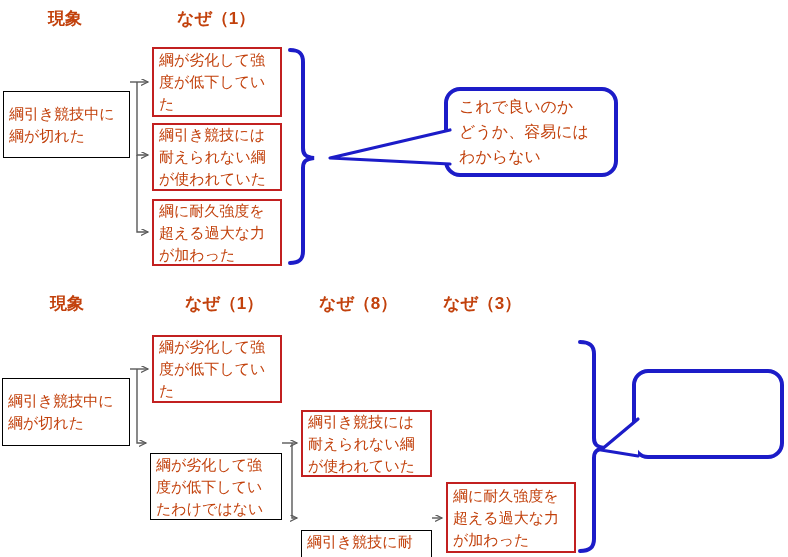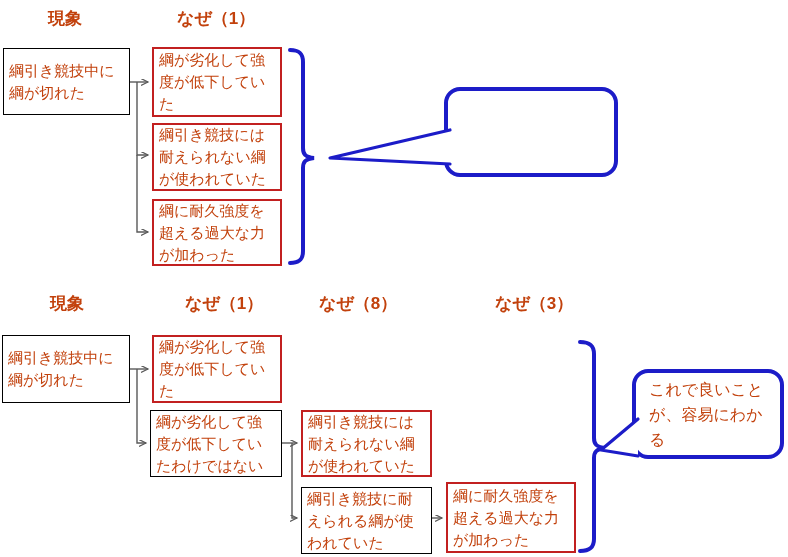--- a/index.html
+++ b/index.html
@@ -20,21 +20,21 @@
   .box{
     position:absolute;
     background:#fff;
     box-sizing:border-box;
     display:flex;align-items:center;
     font-size:15px;line-height:22px;
     padding:1px 2px 1px 5px;
   }
   .box span{white-space:pre-line;display:block;}
   .box.red{border:2px solid var(--red,#c22020);}
-  .box.blackbox{border:1px solid var(--black,#000);}
+  .box.blackbox{border:1px solid var(--black,#000);margin-top:43px;}
   .callout-text{
     position:absolute;
     font-size:16px;line-height:25px;
     white-space:pre-line;
   }
   .conn{stroke:var(--connector,#555);stroke-width:1.4;fill:none;}
   .conn-head{stroke:var(--connector,#555);fill:none;stroke-width:1.2;}
   .brace{stroke:var(--blue,#1c1cc8);stroke-width:4;fill:none;stroke-linecap:round;}
   .bubble{stroke:var(--blue,#1c1cc8);stroke-width:4;fill:#fff;}
   .tail{stroke:var(--blue,#1c1cc8);stroke-width:3.2;fill:#fff;stroke-linejoin:round;stroke-linecap:round;}
@@ -89,25 +89,28 @@
     <span>綱引き競技には
 耐えられない綱
 が使われていた</span>
   </div>
   <div class="box red" style="left:152px;top:199px;width:130px;height:67px;">
     <span>綱に耐久強度を
 超える過大な力
 が加わった</span>
   </div>
 
+  <div class="callout-text" style="left:459px;top:94px;width:152px;">これで良いのか
+どうか、容易には
+わからない</div>
 
   <div class="hdr" style="left:50px;top:294px;">現象</div>
   <div class="hdr" style="left:185px;top:294px;">なぜ（1）</div>
   <div class="hdr" style="left:319px;top:294px;">なぜ（8）</div>
-  <div class="hdr" style="left:495px;top:294px;">なぜ（3）</div>
+  <div class="hdr" style="left:443px;top:294px;">なぜ（3）</div>
 
   <div class="box blackbox" style="left:2px;top:335px;width:128px;height:68px;">
     <span>綱引き競技中に
 綱が切れた</span>
   </div>
 
   <div class="box red" style="left:152px;top:335px;width:130px;height:68px;">
     <span>綱が劣化して強
 度が低下してい
 た</span>
@@ -128,17 +131,14 @@
 えられる綱が使
 われていた</span>
   </div>
 
   <div class="box red" style="left:446px;top:482px;width:130px;height:71px;">
     <span>綱に耐久強度を
 超える過大な力
 が加わった</span>
   </div>
 
-  <div class="callout-text" style="left:649px;top:377px;width:128px;">これで良いこと
-が、容易にわか
-る</div>
 
 </div>
 
 </body></html>

